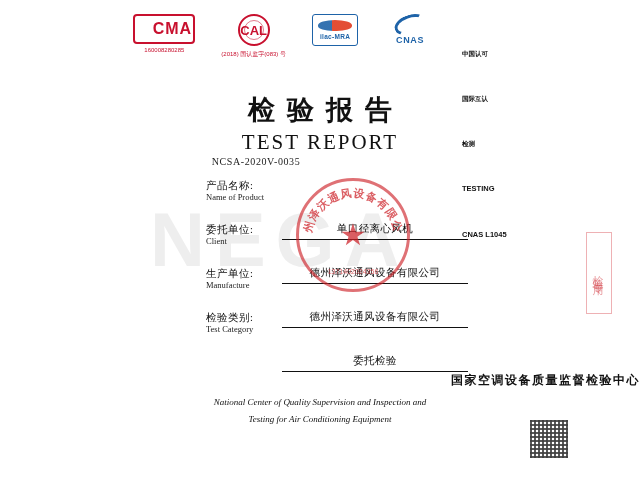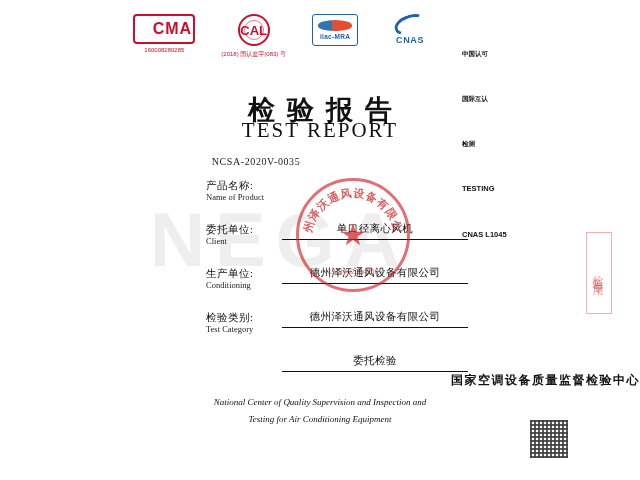--- a/index.html
+++ b/index.html
@@ -175,21 +175,21 @@
     text-align: center;
     font-size: 27px;
     letter-spacing: 12px;
     text-indent: 12px;
     font-family: "Liberation Serif", serif;
     font-weight: bold;
     color: #111;
   }
   .title-en {
     position: absolute;
-    top: 118px;
+    top: 130px;
     width: 640px;
     text-align: center;
     font-size: 21px;
     letter-spacing: 2px;
     font-family: "Liberation Serif", serif;
     color: #111;
   }
   .report-no {
     position: absolute;
     top: 156px;
@@ -421,21 +421,21 @@
       <div class="f-label">
         <span class="cn">委托单位:</span>
         <span class="en">Client</span>
       </div>
       <div class="f-value">德州泽沃通风设备有限公司</div>
     </div>
 
     <div class="field-row">
       <div class="f-label">
         <span class="cn">生产单位:</span>
-        <span class="en">Conditioning</span>
+        <span class="en">Manufacture</span>
       </div>
       <div class="f-value">德州泽沃通风设备有限公司</div>
     </div>
 
     <div class="field-row">
       <div class="f-label">
         <span class="cn">检验类别:</span>
         <span class="en">Test Category</span>
       </div>
       <div class="f-value">委托检验</div>

